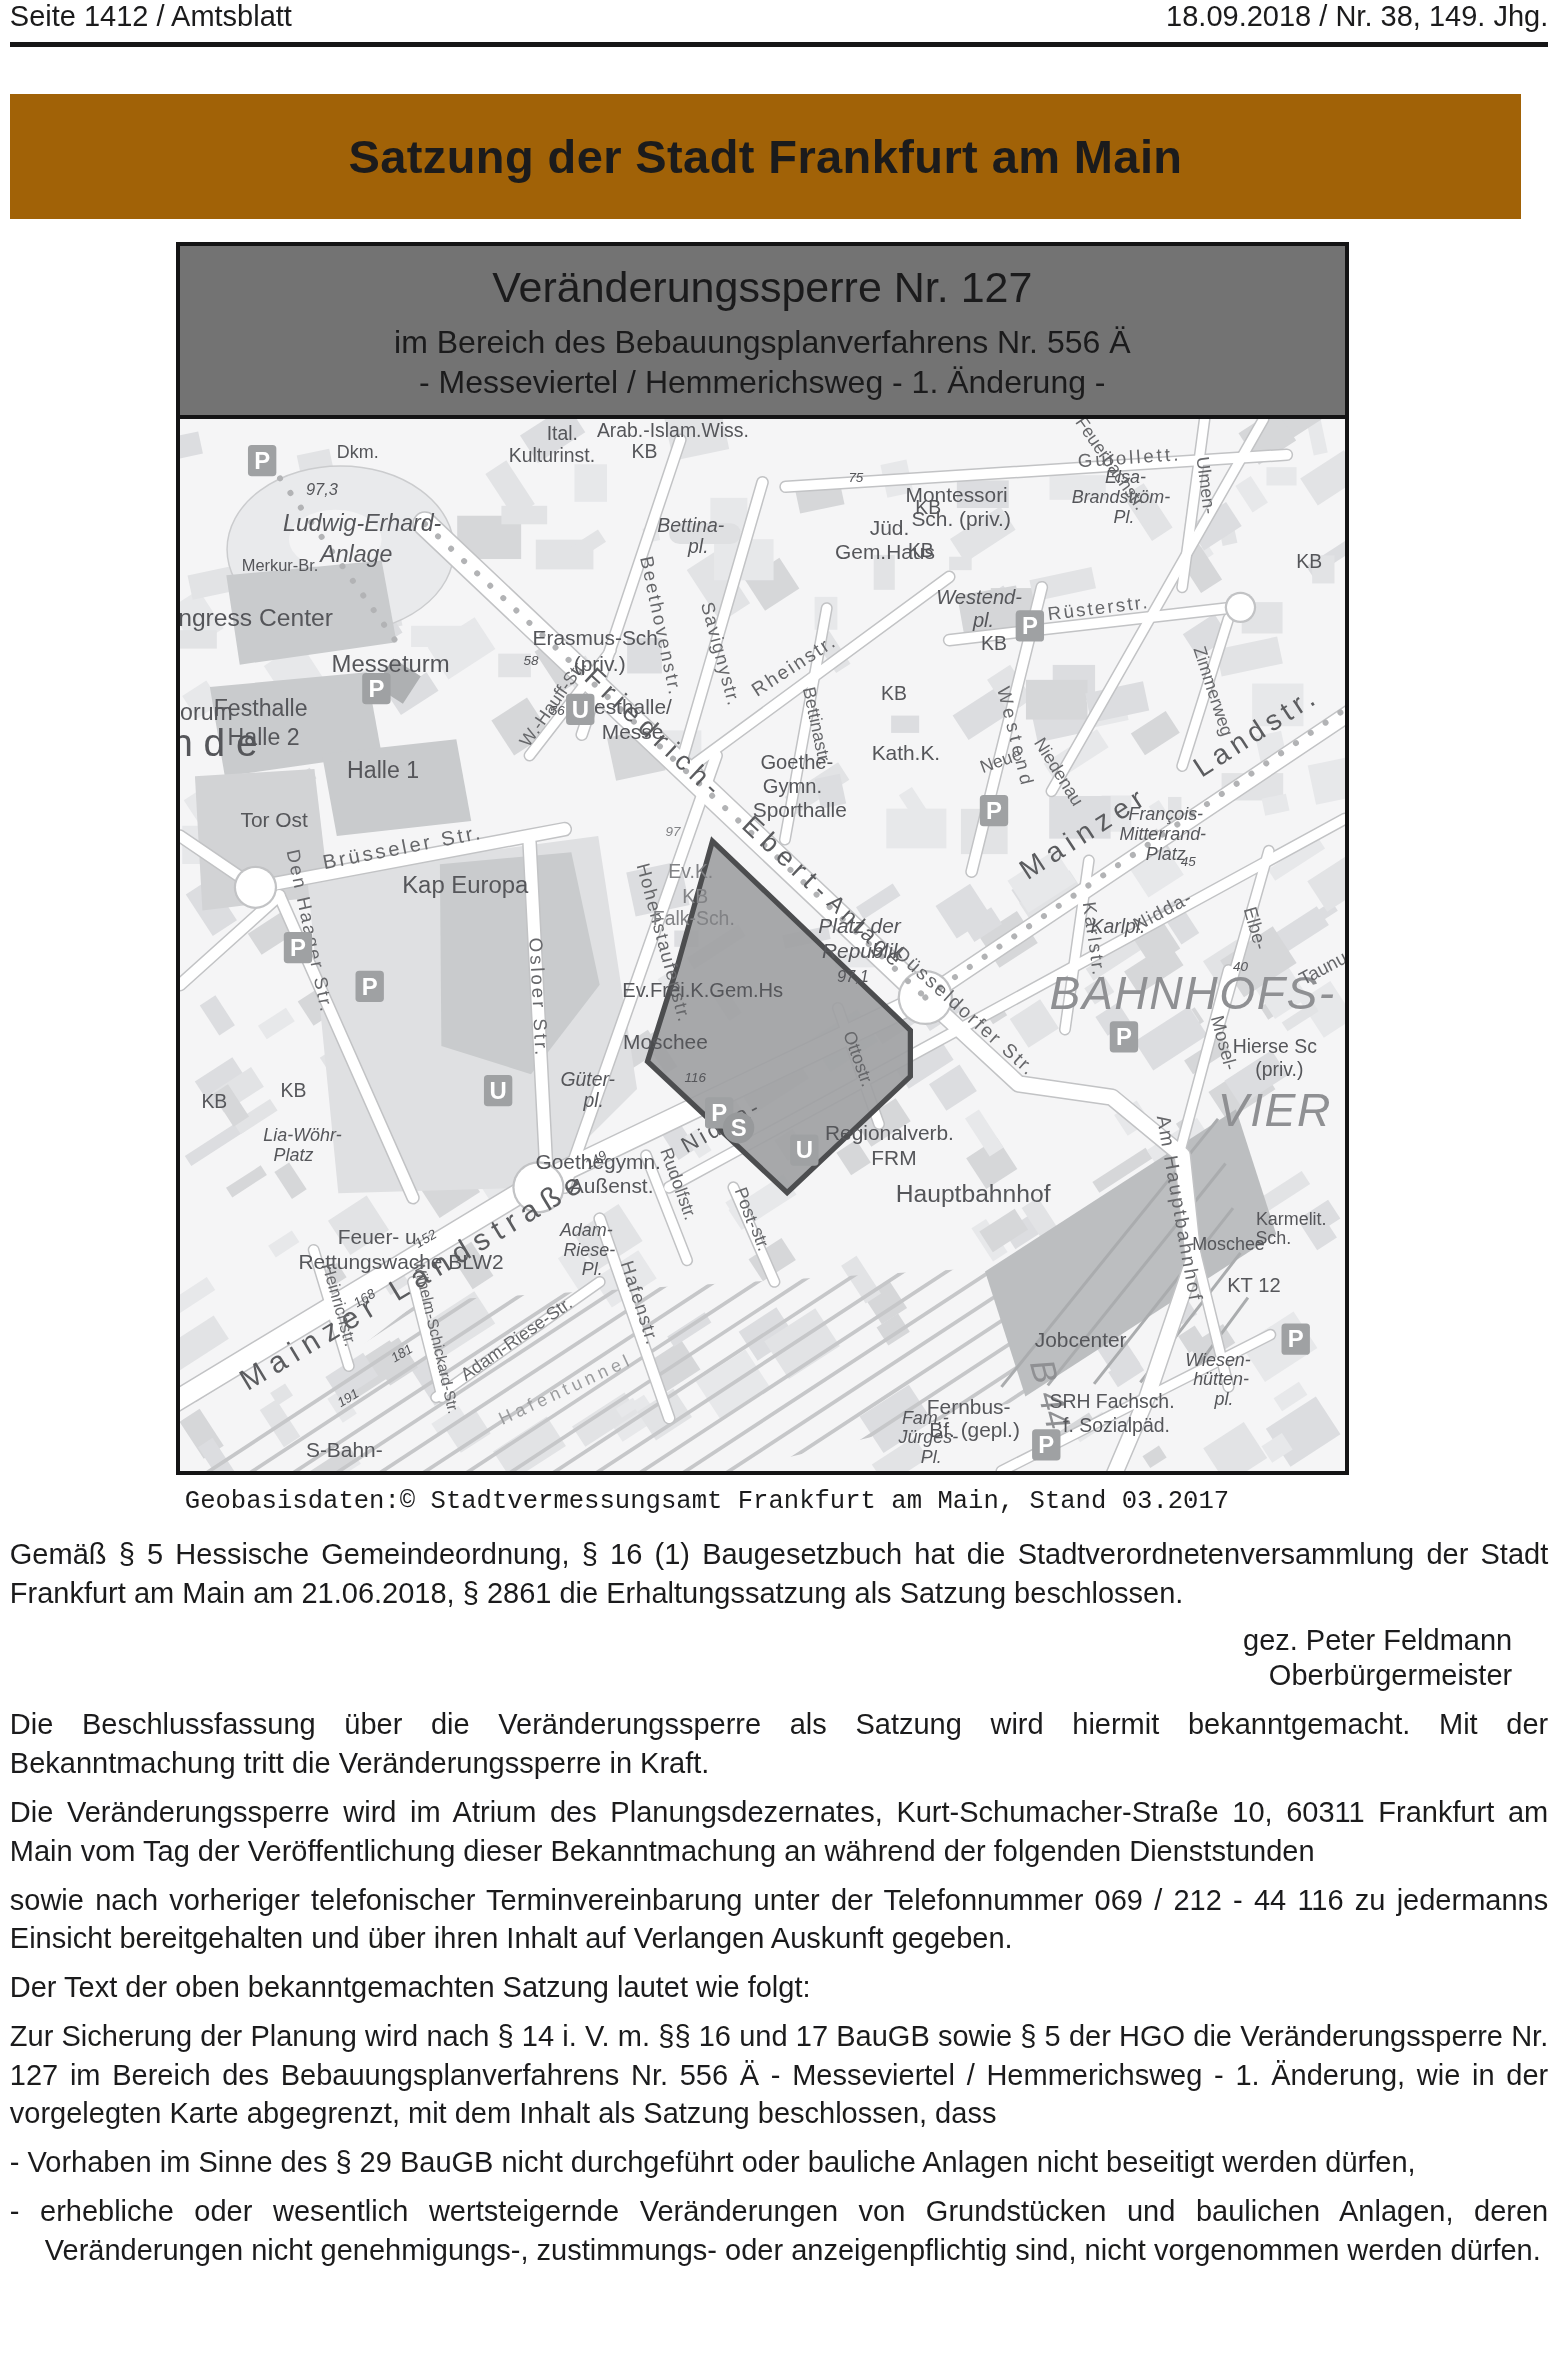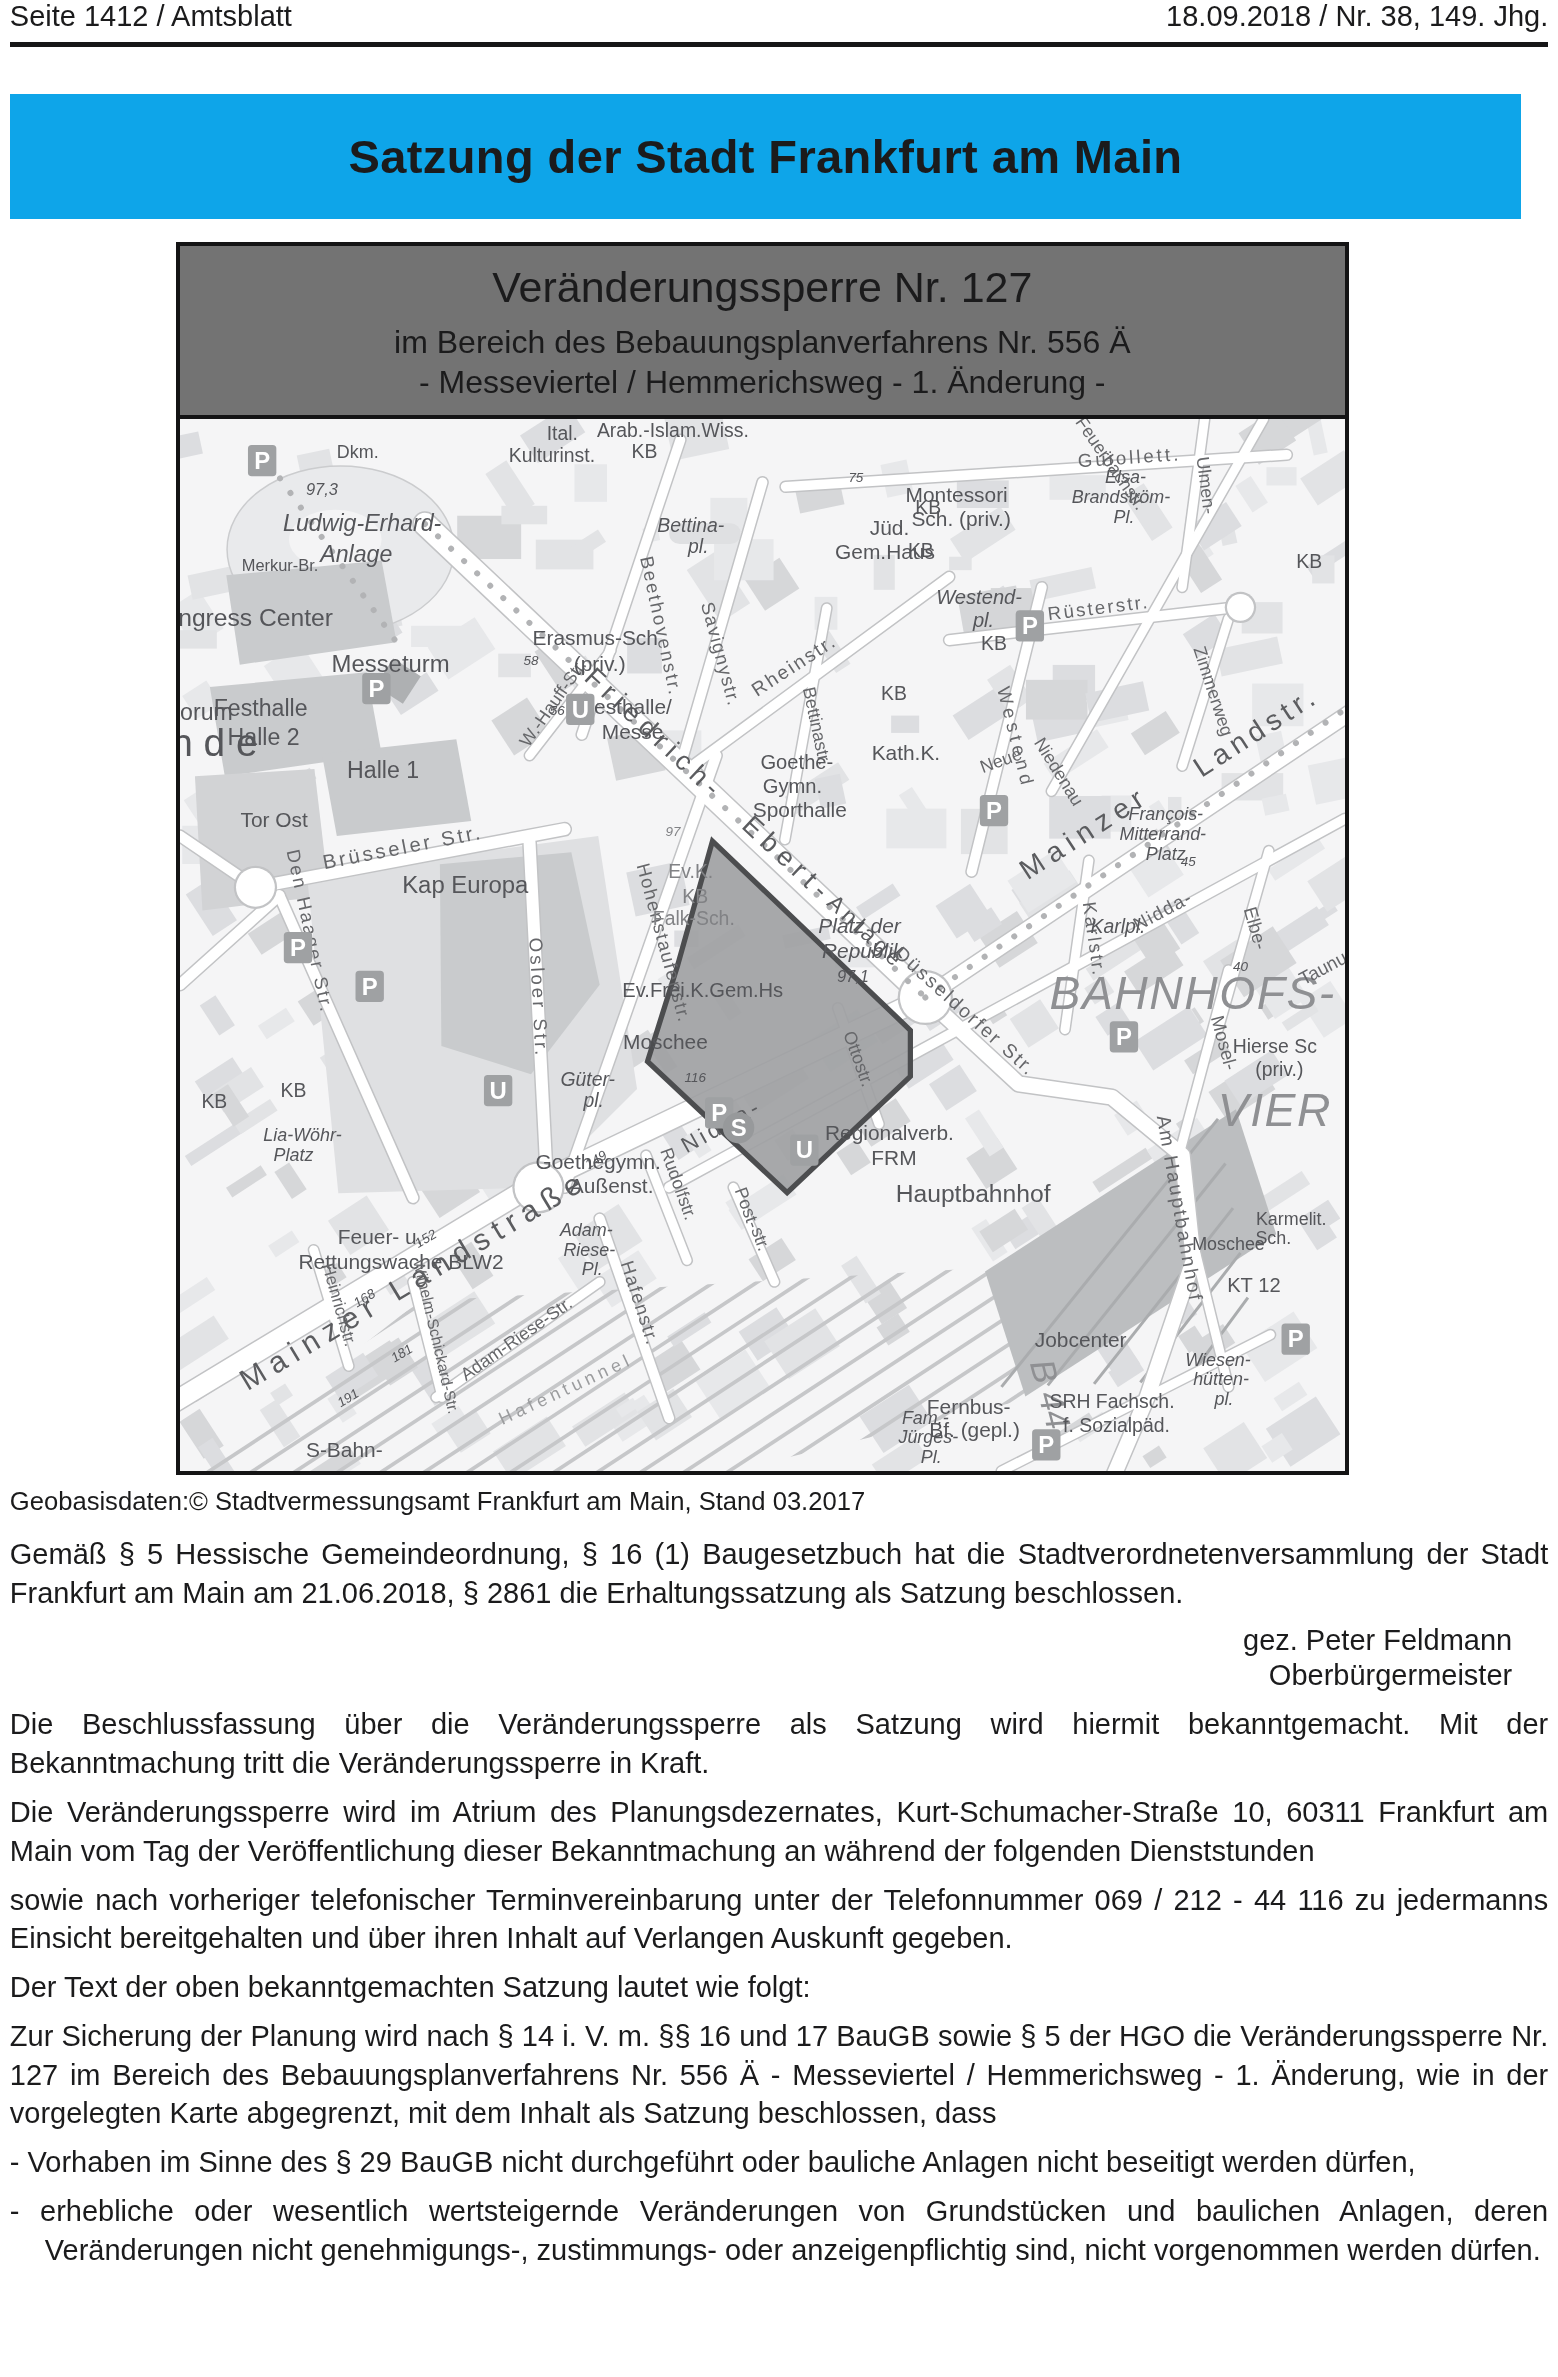--- a/index.html
+++ b/index.html
@@ -9,34 +9,34 @@
     position:relative;
   }
   .page{padding:0 9.8px;}
   
   .runhead{
     display:flex;justify-content:space-between;align-items:flex-end;
     font-size:29px;padding:0 0 9px;border-bottom:5.3px solid #161617;
   }
   
   .banner{
-    margin-top:47px;margin-right:27px;height:125px;background:#0ea5e9;
+    margin-top:47px;margin-right:27px;height:125px;background:#a16207;
     display:flex;align-items:center;justify-content:center;
   }
   .banner h1{margin:0;font-size:47px;font-weight:bold;letter-spacing:0.4px;}
   
   .mapbox{
     width:1165px;margin-left:166px;margin-top:23px;border:4.5px solid #141415;background:#737373;
   }
   .mapbox .mtitle{text-align:center;padding:12px 7.5px 12px;}
   .mapbox .mtitle .l1{font-size:43px;margin:4.5px 0 10.5px;}
   .mapbox .mtitle .l2,.mapbox .mtitle .l3{font-size:32px;line-height:1.26;}
   .maparea{height:1052px;border-top:4.5px solid #141415;position:relative;overflow:hidden;background:#f5f5f6;}
   .maparea svg{display:block;width:100%;height:100%;}
-  .caption{margin-top:12px;font-size:25.6px;}
+  .caption{margin-left:175px;margin-top:12px;font-size:25.6px;font-family:Liberation Mono, monospace;}
   
   .bodytext{margin-top:19.6px;font-size:29px;line-height:1.34;}
   .bodytext p{margin:0 0 9.8px;text-align:justify;}
   .bodytext p.plain{text-align:left;}
   .bodytext p.bullet{padding-left:35px;text-indent:-35px;margin-bottom:10.5px;}
   .bodytext .sig{
     text-align:right;font-weight:normal;line-height:1.22;margin:3px 36px 12px 0;
   }
 </style>
 </head>

